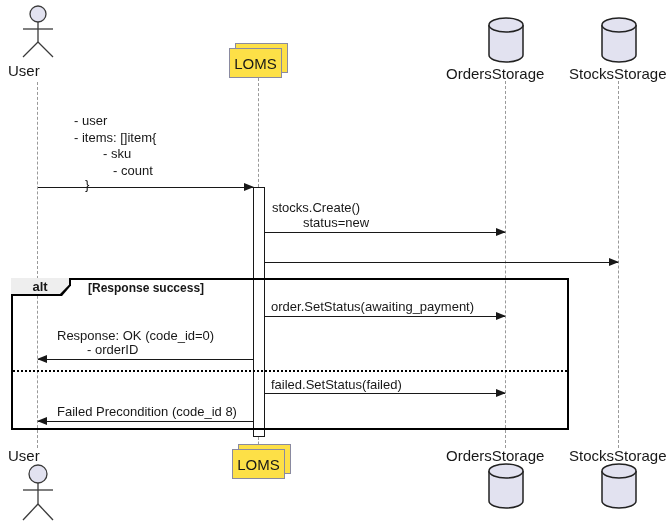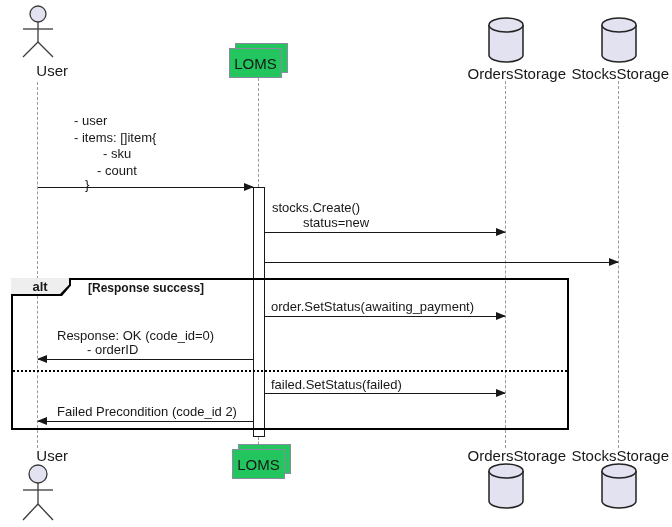--- a/index.html
+++ b/index.html
@@ -16,25 +16,25 @@
   .arrow{position:absolute;height:0;border-top:1px solid #181818;}
   .head-r{position:absolute;right:-1px;top:-5px;width:0;height:0;
     border-top:4.5px solid transparent;border-bottom:4.5px solid transparent;
     border-left:10px solid #181818;}
   .head-l{position:absolute;left:-1px;top:-5px;width:0;height:0;
     border-top:4.5px solid transparent;border-bottom:4.5px solid transparent;
     border-right:10px solid #181818;}
   
   .msg{position:absolute;font-size:13px;line-height:15px;white-space:nowrap;}
   
-  .plabel{position:absolute;font-size:15px;text-align:right;white-space:nowrap;}
+  .plabel{position:absolute;font-size:15px;text-align:left;white-space:nowrap;}
   
   .collections{position:absolute;}
   .coll-back,.coll-front{position:absolute;width:53px;height:30px;
-    background:#22c55e;border:1px solid #8a8aa0;box-sizing:border-box;}
+    background:#fde047;border:1px solid #8a8aa0;box-sizing:border-box;}
   .coll-back{left:6px;top:0;}
   .coll-front{left:0;top:5px;display:flex;align-items:center;justify-content:center;
     font-size:15px;}
   
   .figure{position:absolute;}
   
   .alt-frame{position:absolute;left:11px;top:278px;width:558px;height:152px;
     border:2px solid #000;box-sizing:border-box;background:transparent;}
   .alt-tab-border{position:absolute;left:11px;top:278px;width:60px;height:18px;
     background:#000;
@@ -89,21 +89,21 @@
     <svg width="38" height="48" viewBox="0 0 38 48">
       <path d="M2 9 L2 39 A17 7 0 0 0 36 39 L36 9" fill="#E2E2F0" stroke="#222" stroke-width="1.5"></path>
       <ellipse cx="19" cy="9" rx="17" ry="7" fill="#E2E2F0" stroke="#222" stroke-width="1.5"></ellipse>
     </svg>
   </div>
   <div class="plabel" style="left:569px;top:65px;width:100px;">StocksStorage</div>
 
   <div class="msg" style="left:74px;top:113px;">- user</div>
   <div class="msg" style="left:74px;top:130px;">- items: []item{</div>
   <div class="msg" style="left:103px;top:146px;">- sku</div>
-  <div class="msg" style="left:97px;top:163px;">- count</div>
+  <div class="msg" style="left:113px;top:163px;">- count</div>
   <div class="msg" style="left:85px;top:177px;">}</div>
   <div class="arrow" style="left:38px;top:187px;width:215px;">
       <span class="head-r"></span>
     </div>
 
   <div class="msg" style="left:272px;top:200px;">stocks.Create()</div>
   <div class="msg" style="left:303px;top:215px;">status=new</div>
   <div class="arrow" style="left:265px;top:232px;width:240px;">
       <span class="head-r"></span>
     </div>
@@ -128,21 +128,21 @@
       <span class="head-l"></span>
     </div>
 
   <div class="divider"></div>
 
   <div class="msg" style="left:271px;top:377px;">failed.SetStatus(failed)</div>
   <div class="arrow" style="left:265px;top:393px;width:240px;">
       <span class="head-r"></span>
     </div>
 
-  <div class="msg" style="left:57px;top:404px;">Failed Precondition (code_id 2)</div>
+  <div class="msg" style="left:57px;top:404px;">Failed Precondition (code_id 8)</div>
   <div class="arrow" style="left:38px;top:421px;width:215px;">
       <span class="head-l"></span>
     </div>
 
   <div class="plabel" style="left:8px;top:447px;width:60px;">User</div>
   <div class="figure" style="left:16px;top:463px;">
     <svg width="44" height="60" viewBox="0 0 44 60">
       <circle cx="22" cy="11" r="9" fill="#E2E2F0" stroke="#3a3a3a" stroke-width="1.3"></circle>
       <line x1="22" y1="20" x2="22" y2="41" stroke="#3a3a3a" stroke-width="1.3"></line>
       <line x1="7" y1="27" x2="37" y2="27" stroke="#3a3a3a" stroke-width="1.3"></line>

